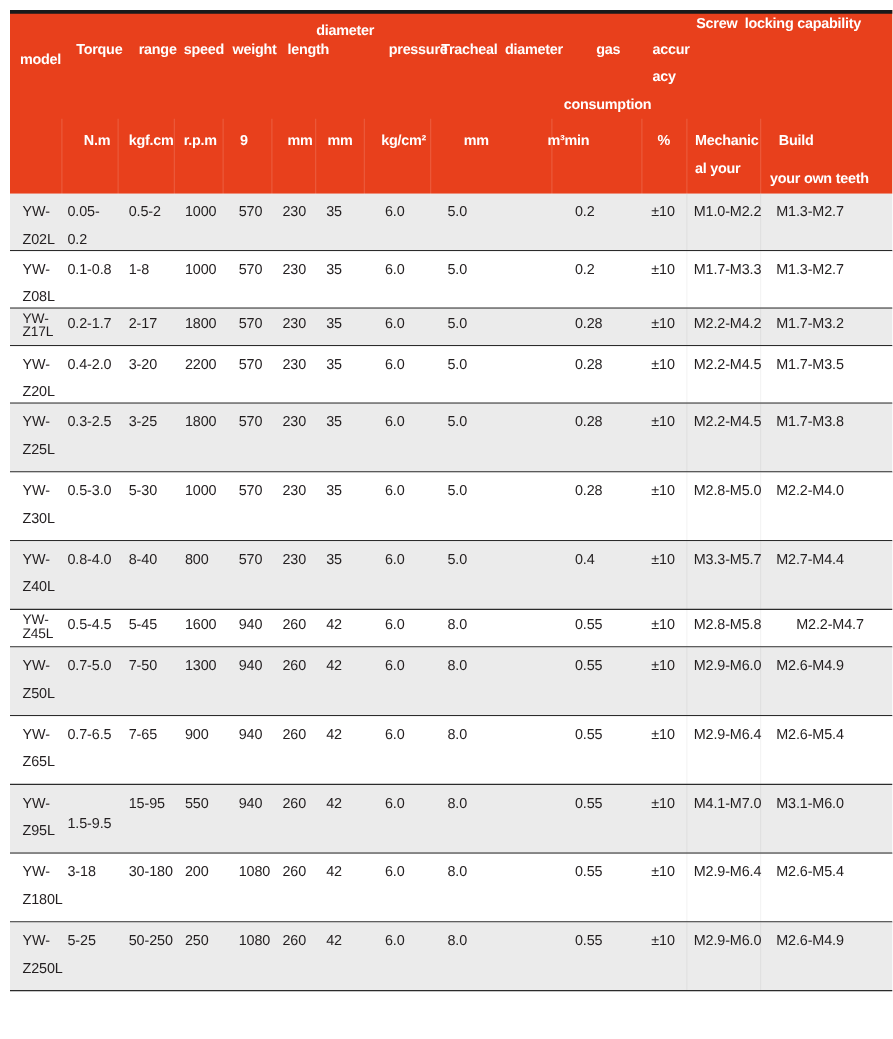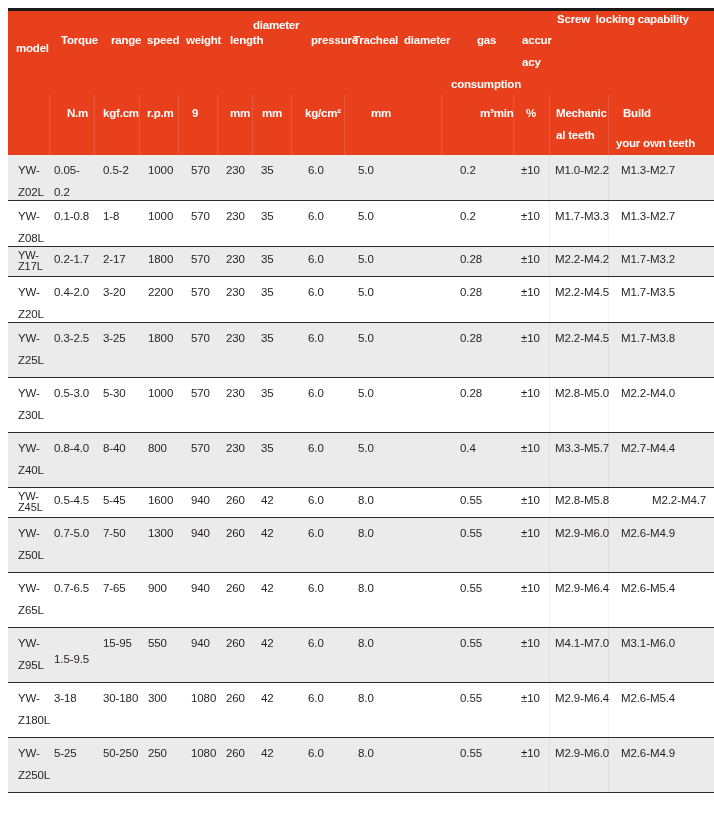--- a/index.html
+++ b/index.html
@@ -63,24 +63,24 @@
     <div class="hcell" style="left:549px;top:2px;">Screw  locking capability</div>
 
     <div class="hcell" style="left:59px;top:96px;">N.m</div>
     <div class="hcell" style="left:95px;top:96px;">kgf.cm</div>
     <div class="hcell" style="left:139px;top:96px;">r.p.m</div>
     <div class="hcell" style="left:184px;top:96px;">9</div>
     <div class="hcell" style="left:222px;top:96px;">mm</div>
     <div class="hcell" style="left:254px;top:96px;">mm</div>
     <div class="hcell" style="left:297px;top:96px;">kg/cm²</div>
     <div class="hcell" style="left:363px;top:96px;">mm</div>
-    <div class="hcell" style="left:472px;top:96px;">m³min</div>
+    <div class="hcell" style="left:430px;top:96px;">m³min</div>
     <div class="hcell" style="left:518px;top:96px;">%</div>
     <div class="hcell" style="left:548px;top:96px;">Mechanic</div>
-    <div class="hcell" style="left:548px;top:118px;">al teeth</div>
+    <div class="hcell" style="left:548px;top:118px;">al your</div>
     <div class="hcell" style="left:615px;top:96px;">Build</div>
     <div class="hcell" style="left:608px;top:126px;">your own teeth</div>
 
     <div class="hsep" style="left:41px;"></div>
     <div class="hsep" style="left:86px;"></div>
     <div class="hsep" style="left:131px;"></div>
     <div class="hsep" style="left:170px;"></div>
     <div class="hsep" style="left:209px;"></div>
     <div class="hsep" style="left:244px;"></div>
     <div class="hsep" style="left:283px;"></div>
@@ -228,21 +228,21 @@
         <div class="cell" style="left: 95px; top: 6px;">5-45</div>
         <div class="cell" style="left: 140px; top: 6px;">1600</div>
         <div class="cell" style="left: 183px; top: 6px;">940</div>
         <div class="cell" style="left: 218px; top: 6px;">260</div>
         <div class="cell" style="left: 253px; top: 6px;">42</div>
         <div class="cell" style="left: 300px; top: 6px;">6.0</div>
         <div class="cell" style="left: 350px; top: 6px;">8.0</div>
         <div class="cell" style="left: 452px; top: 6px;">0.55</div>
         <div class="cell" style="left: 513px; top: 6px;">±10</div>
         <div class="cell" style="left: 547px; top: 6px;">M2.8-M5.8</div>
-        <div class="cell" style="left: 644px; top: 6px; text-align: center;">M2.2-M4.7</div>
+        <div class="cell" style="left: 629px; top: 6px; text-align: center;">M2.2-M4.7</div>
       </div>
       <div class="row alt" style="height: 55px;">
         <div class="shade" style="left: 541px;"></div>
         <div class="shade" style="left: 600px;"></div>
         <div class="cell" style="left: 10px; top: 9px;">YW-</div>
         <div class="cell" style="left: 10px; top: 31px;">Z50L</div>
         <div class="cell" style="left: 46px; top: 9px;">0.7-5.0</div>
         <div class="cell" style="left: 95px; top: 9px;">7-50</div>
         <div class="cell" style="left: 140px; top: 9px;">1300</div>
         <div class="cell" style="left: 183px; top: 9px;">940</div>
@@ -291,21 +291,21 @@
         <div class="cell" style="left: 547px; top: 9px;">M4.1-M7.0</div>
         <div class="cell" style="left: 613px; top: 9px;">M3.1-M6.0</div>
       </div>
       <div class="row plain" style="height: 55px;">
         <div class="shade" style="left: 541px;"></div>
         <div class="shade" style="left: 600px;"></div>
         <div class="cell" style="left: 10px; top: 9px;">YW-</div>
         <div class="cell" style="left: 10px; top: 31px;">Z180L</div>
         <div class="cell" style="left: 46px; top: 9px;">3-18</div>
         <div class="cell" style="left: 95px; top: 9px;">30-180</div>
-        <div class="cell" style="left: 140px; top: 9px;">300</div>
+        <div class="cell" style="left: 140px; top: 9px;">200</div>
         <div class="cell" style="left: 183px; top: 9px;">1080</div>
         <div class="cell" style="left: 218px; top: 9px;">260</div>
         <div class="cell" style="left: 253px; top: 9px;">42</div>
         <div class="cell" style="left: 300px; top: 9px;">6.0</div>
         <div class="cell" style="left: 350px; top: 9px;">8.0</div>
         <div class="cell" style="left: 452px; top: 9px;">0.55</div>
         <div class="cell" style="left: 513px; top: 9px;">±10</div>
         <div class="cell" style="left: 547px; top: 9px;">M2.9-M6.4</div>
         <div class="cell" style="left: 613px; top: 9px;">M2.6-M5.4</div>
       </div>

